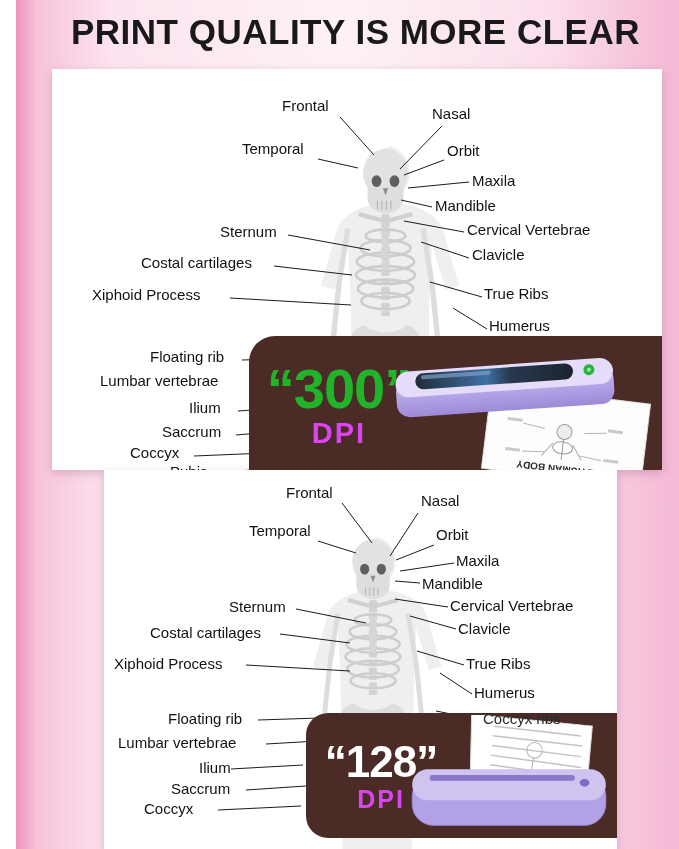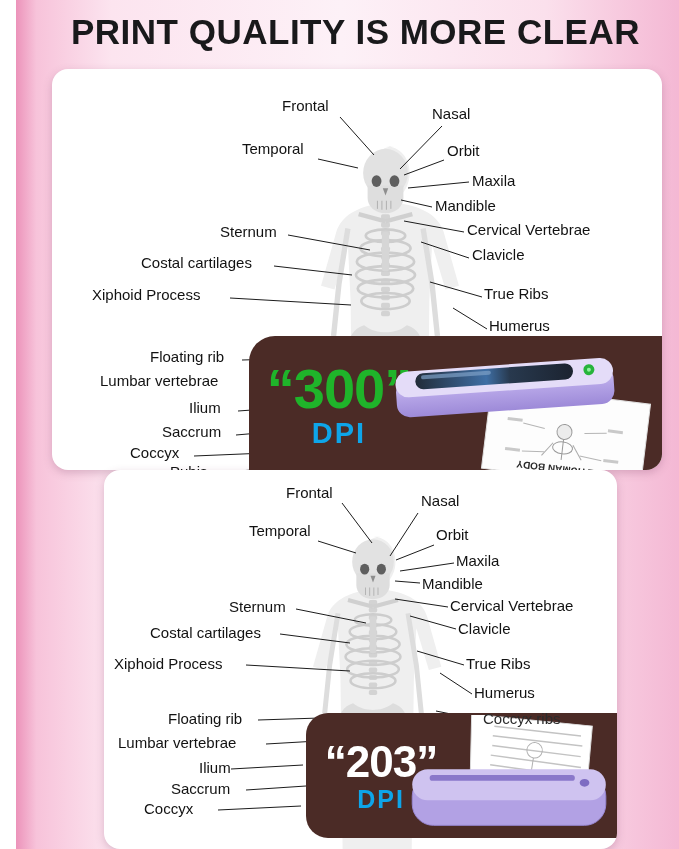--- a/index.html
+++ b/index.html
@@ -14,21 +14,20 @@
     margin-left: 16px;
   }
   .title {
     position:absolute; top:12px; left:0; right:0;
     text-align:center; font-size:35px; font-weight:800;
     color:#19191b; letter-spacing:0.5px;
   }
   .panel {
     position:absolute; background:#ffffff; overflow:hidden;
     box-shadow: 0 3px 9px rgba(120,50,90,0.25);
-    border-radius: 16px;
   }
   .panel1 { left:36px; top:69px;  width:610px; height:401px; }
   .panel2 { left:88px; top:470px; width:513px; height:379px; }
 
   .skel   { position:absolute; z-index:1; }
   .panel1 .skel { left:226px; top:70px; width:215px; height:376px; }
   .panel2 .skel { left:169px; top:60px; width:200px; height:350px; }
 
   .lines { position:absolute; left:0; top:0; width:100%; height:100%; z-index:2; }
   .lines line { stroke:#1c1c1c; stroke-width:1; }
@@ -47,21 +46,21 @@
 
   .dpi-col {
     position:absolute; left:0; top:0; bottom:0;
     display:flex; flex-direction:column; align-items:center; justify-content:center;
   }
   .banner1 .dpi-col { width:180px; }
   .banner2 .dpi-col { width:150px; }
   .dpi-value { font-weight:800; letter-spacing:-1px; }
   .banner1 .dpi-value { font-size:56px; color:#1fb42a; }
   .banner2 .dpi-value { font-size:44px; color:#ffffff; }
-  .dpi-unit { font-weight:800; color:#0ea5e9; }
+  .dpi-unit { font-weight:800; color:#d946ef; }
   .banner1 .dpi-unit { font-size:29px; letter-spacing:2px; margin-top:-4px; }
   .banner2 .dpi-unit { font-size:25px; letter-spacing:2px; margin-top:-2px; }
 
   .printer { position:absolute; }
   .printer1 { right:0; top:0; width:268px; height:134px; }
   .printer2 { right:2px; top:2px; width:210px; height:121px; }
 
   .hidden-defs { position:absolute; width:0; height:0; overflow:hidden; }
 </style>
 </head>
@@ -257,21 +256,21 @@
     <span class="lbl" style="left:370px;top:214px">Humerus</span>
     <span class="lbl" style="left:64px;top:240px">Floating rib</span>
     <span class="lbl over" style="left:379px;top:240px">Coccyx ribs</span>
     <span class="lbl" style="left:14px;top:264px">Lumbar vertebrae</span>
     <span class="lbl" style="left:95px;top:289px">Ilium</span>
     <span class="lbl" style="left:67px;top:310px">Saccrum</span>
     <span class="lbl" style="left:40px;top:330px">Coccyx</span>
 
     <div class="banner banner2">
       <div class="dpi-col">
-        <div class="dpi-value">“203”</div>
+        <div class="dpi-value">“128”</div>
         <div class="dpi-unit">DPI</div>
       </div>
 
       <svg class="printer printer2" viewBox="0 0 210 125">
         <g transform="rotate(9 140 40)">
           <path d="M60 12 Q70 4 80 10 L185 4 190 78 70 86 Z" fill="#ffffff" stroke="#dcdcdc"></path>
           <g stroke="#c3c3c3" stroke-width="1.5">
             <line x1="85" y1="20" x2="175" y2="16"></line>
             <line x1="85" y1="30" x2="178" y2="26"></line>
             <line x1="86" y1="40" x2="178" y2="37"></line>

